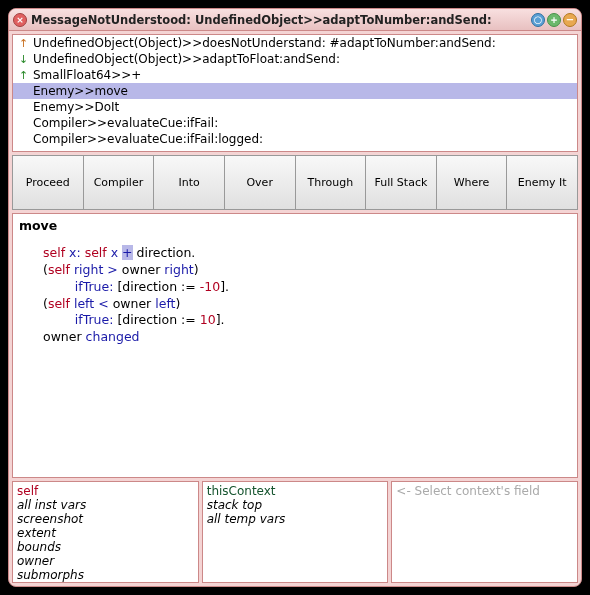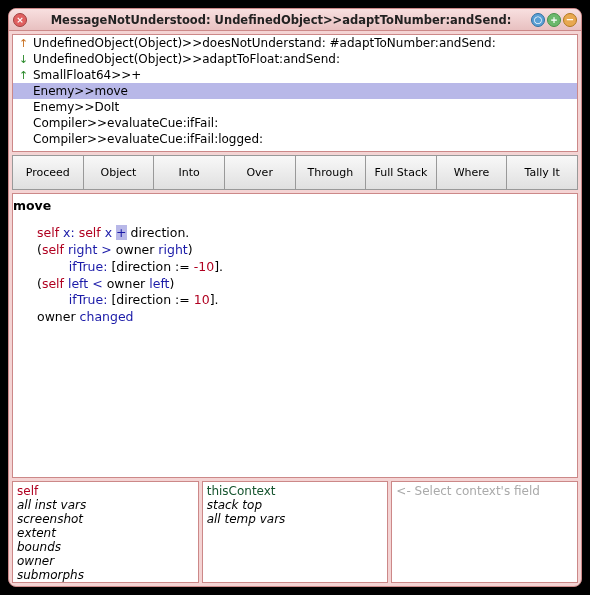--- a/index.html
+++ b/index.html
@@ -1,35 +1,35 @@
 <!DOCTYPE html>
 <html><head>
 <meta charset="utf-8">
 <style>
 * { box-sizing: border-box; margin: 0; padding: 0; }
 body { background: #000; font-family: "DejaVu Sans", Arial, sans-serif; font-size: 12px; width: 590px; height: 595px; position: relative; }
 .window { position: absolute; top: 8px; left: 8px; width: 574px; height: 579px; background: #f4d4d4; border: 1px solid #c88; border-radius: 8px; box-shadow: 0 4px 12px rgba(0,0,0,0.5); display: flex; flex-direction: column; overflow: hidden; }
 .titlebar { height: 22px; background: linear-gradient(#f8e0e0, #e8c0c0); display: flex; align-items: center; padding: 0 4px; border-bottom: 1px solid #c88; }
 .title-close { width: 14px; height: 14px; border-radius: 50%; background: #e06060; border: 1px solid #a04040; display: flex; align-items: center; justify-content: center; color: #fff; font-size: 9px; font-weight: bold; margin-right: 4px; }
-.title-text { flex: 1; font-weight: bold; font-size: 11.5px; color: #222; white-space: nowrap; overflow: hidden; text-align: center; }
+.title-text { flex: 1; font-weight: bold; font-size: 11.5px; color: #222; white-space: nowrap; overflow: hidden; }
 .title-btns { display: flex; gap: 2px; }
 .title-btn { width: 14px; height: 14px; border-radius: 50%; display: flex; align-items: center; justify-content: center; font-size: 10px; font-weight: bold; color: #fff; }
 .tb-menu { background: #5a9fd4; border: 1px solid #3070a0; }
 .tb-plus { background: #6cb86c; border: 1px solid #4a904a; }
 .tb-min { background: #e8a850; border: 1px solid #b07820; }
 .stack-pane { background: #fff; border: 1px solid #c88; margin: 3px; height: 118px; overflow: hidden; }
 .stack-row { padding: 1px 4px 1px 6px; display: flex; align-items: center; font-size: 12px; cursor: default; white-space: nowrap; }
 .stack-row.sel { background: #b8b8e8; }
 .stack-icon { display: inline-block; width: 10px; margin-right: 4px; font-size: 11px; }
 .icon-green { color: #2a8a2a; }
 .icon-orange { color: #c87020; }
 .button-row { display: flex; margin: 0 3px; gap: 0; }
-.dbg-btn { flex: 1; background: linear-gradient(#f8f8f8,#e0e0e0); border: 1px solid #999; padding: 10px 0; font-size: 11px; text-align: center; cursor: pointer; }
+.dbg-btn { flex: 1; background: linear-gradient(#f8f8f8,#e0e0e0); border: 1px solid #999; padding: 20px 0; font-size: 11px; text-align: center; cursor: pointer; }
 .dbg-btn + .dbg-btn { border-left: none; }
-.code-pane { background: #fff; border: 1px solid #c88; margin: 3px; flex: 1; padding: 4px 0; font-size: 12.5px; line-height: 1.35; overflow: hidden; }
+.code-pane { background: #fff; border: 1px solid #c88; margin: 3px; flex: 1; padding: 4px 6px; font-size: 12.5px; line-height: 1.35; overflow: hidden; }
 .code-title { font-weight: bold; margin-bottom: 10px; }
 .code-body { padding-left: 24px; white-space: pre; font-family: "DejaVu Sans", Arial, sans-serif; }
 .kw-self { color: #b00020; }
 .kw-msg { color: #1a1aa8; }
 .kw-op { color: #1a1aa8; }
 .hl { background: #b8b8e8; }
 .kw-num { color: #b00020; }
 .bottom-row { display: flex; margin: 0 3px 3px 3px; gap: 3px; height: 102px; }
 .inspect-pane { background: #fff; border: 1px solid #c88; flex: 1; padding: 2px 4px; overflow: hidden; font-size: 12px; }
 .inspect-pane .item { font-style: italic; padding: 0; white-space: nowrap; cursor: default; }
@@ -76,27 +76,27 @@
         <span>Compiler&gt;&gt;evaluateCue:ifFail:</span>
       </div>
     <div class="stack-row">
         <span class="stack-icon"></span>
         <span>Compiler&gt;&gt;evaluateCue:ifFail:logged:</span>
       </div>
   </div>
 
   <div class="button-row">
     <div class="dbg-btn">Proceed</div>
-    <div class="dbg-btn">Object</div>
+    <div class="dbg-btn">Compiler</div>
     <div class="dbg-btn">Into</div>
     <div class="dbg-btn">Over</div>
     <div class="dbg-btn">Through</div>
     <div class="dbg-btn">Full Stack</div>
     <div class="dbg-btn">Where</div>
-    <div class="dbg-btn">Tally It</div>
+    <div class="dbg-btn">Enemy It</div>
   </div>
 
   <div class="code-pane">
     <div class="code-title">move</div>
     <div class="code-body"><span class="kw-self">self</span><span class="kw-msg"> x: </span><span class="kw-self">self</span><span> </span><span class="kw-msg">x</span><span> </span><span class="kw-op hl">+</span><span> direction.</span>
 <span>(</span><span class="kw-self">self</span><span class="kw-msg"> right </span><span class="kw-op">&gt;</span><span> owner </span><span class="kw-msg">right</span><span>)</span>
 <span>        </span><span class="kw-msg">ifTrue:</span><span> [direction </span><span>:=</span><span> </span><span class="kw-num">-10</span><span>].</span>
 <span>(</span><span class="kw-self">self</span><span class="kw-msg"> left </span><span class="kw-op">&lt;</span><span> owner </span><span class="kw-msg">left</span><span>)</span>
 <span>        </span><span class="kw-msg">ifTrue:</span><span> [direction </span><span>:=</span><span> </span><span class="kw-num">10</span><span>].</span>
 <span>owner </span><span class="kw-msg">changed</span></div>

